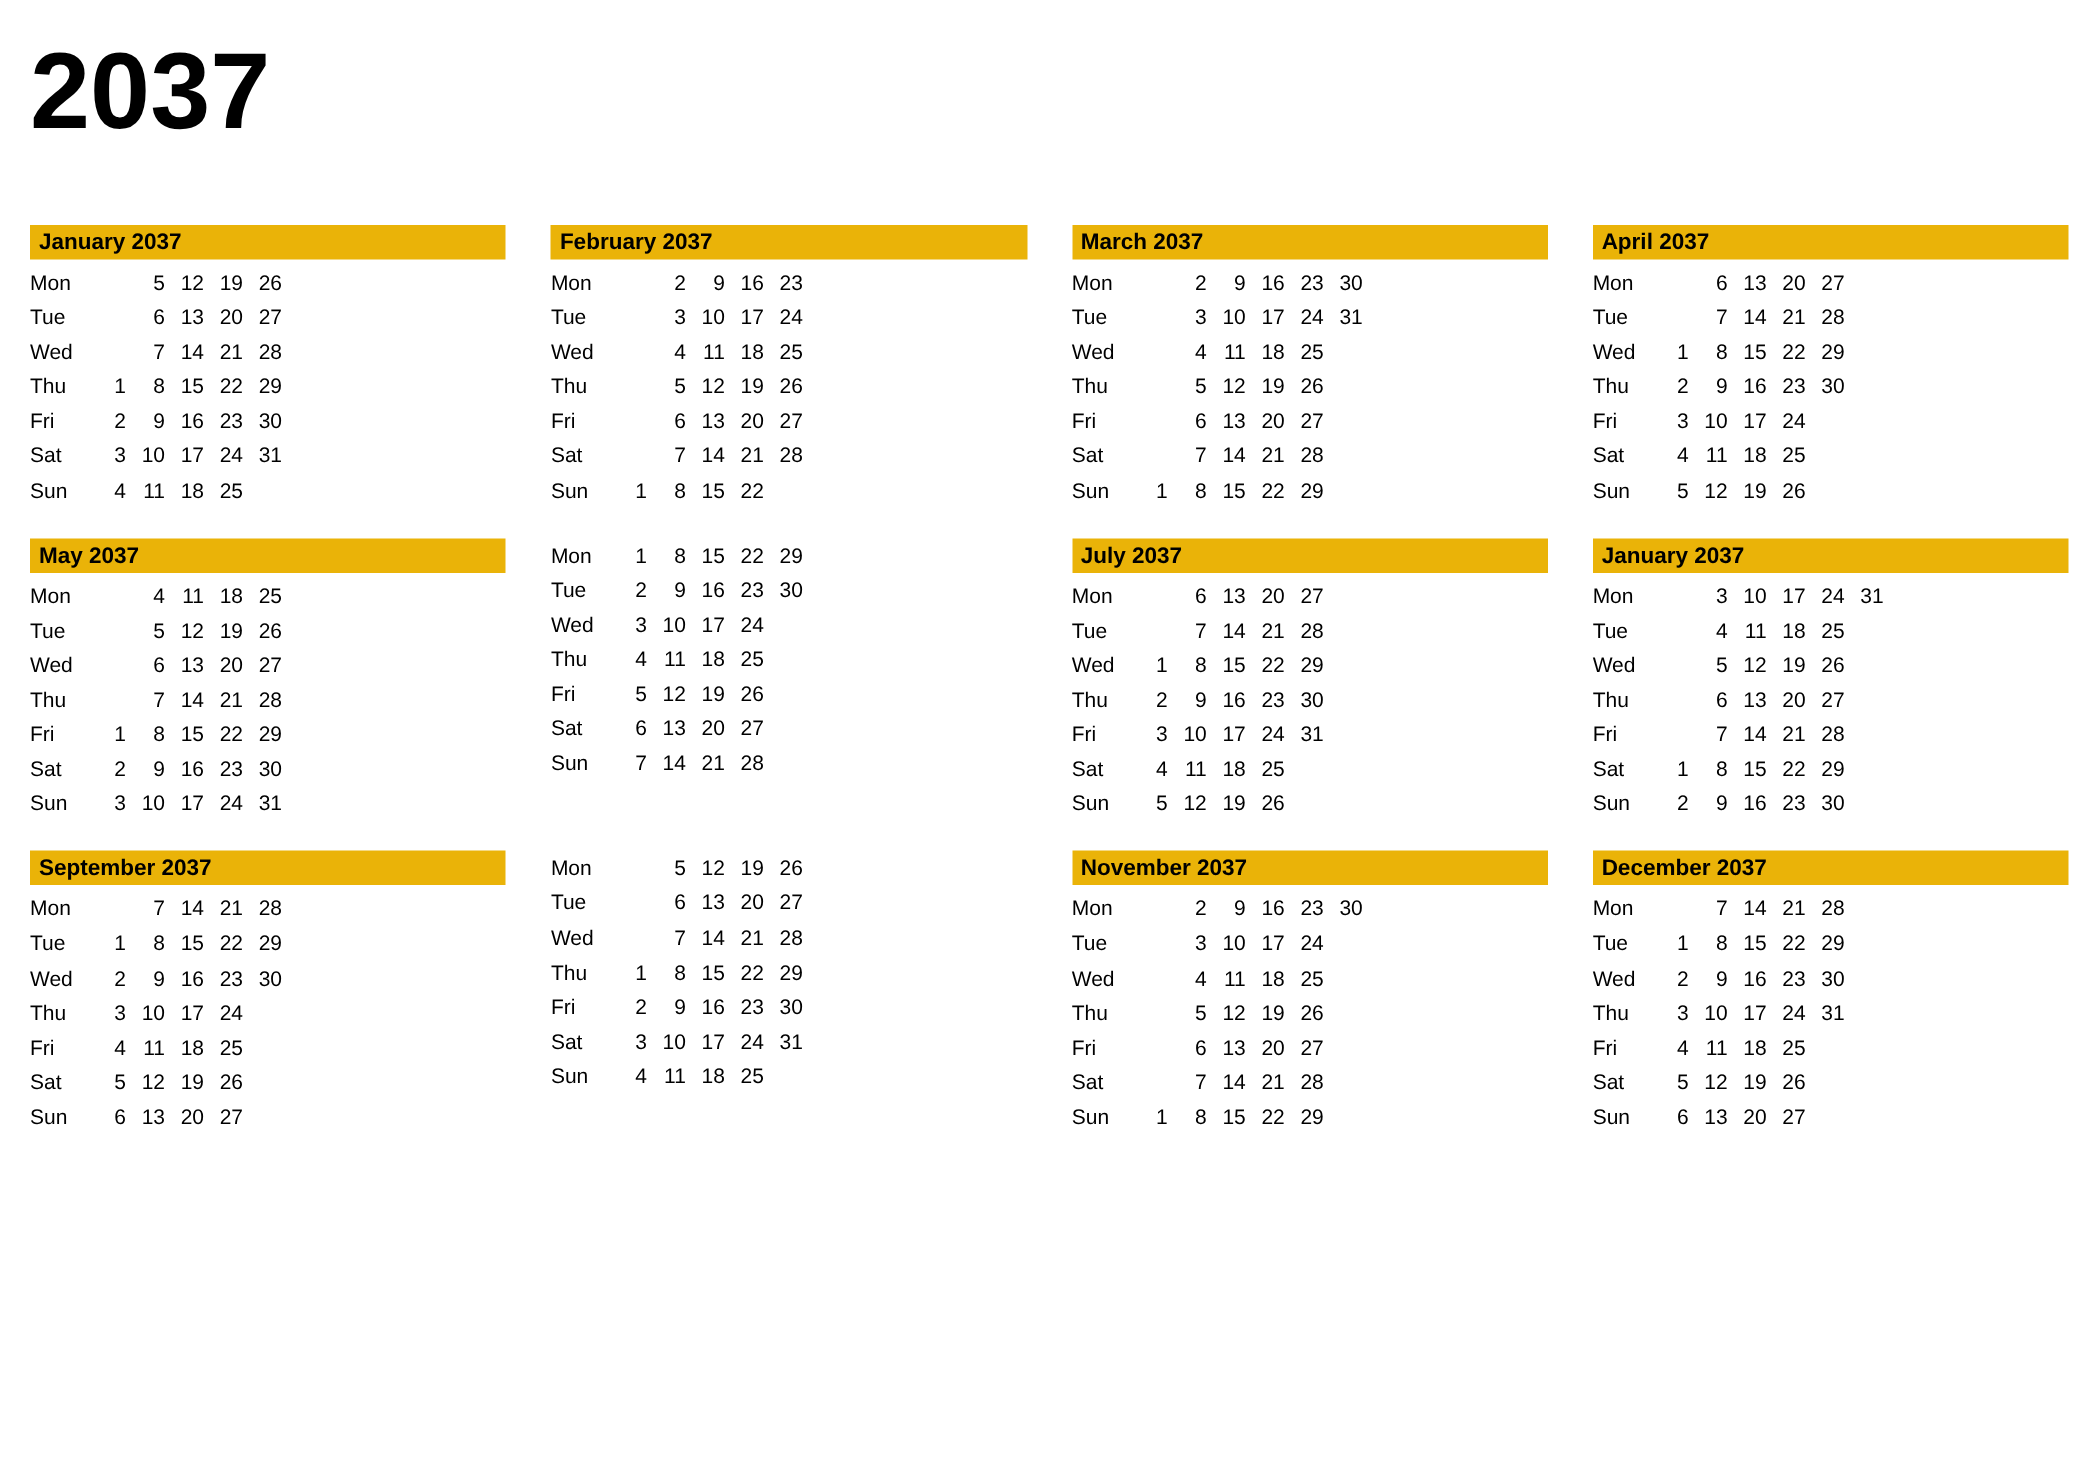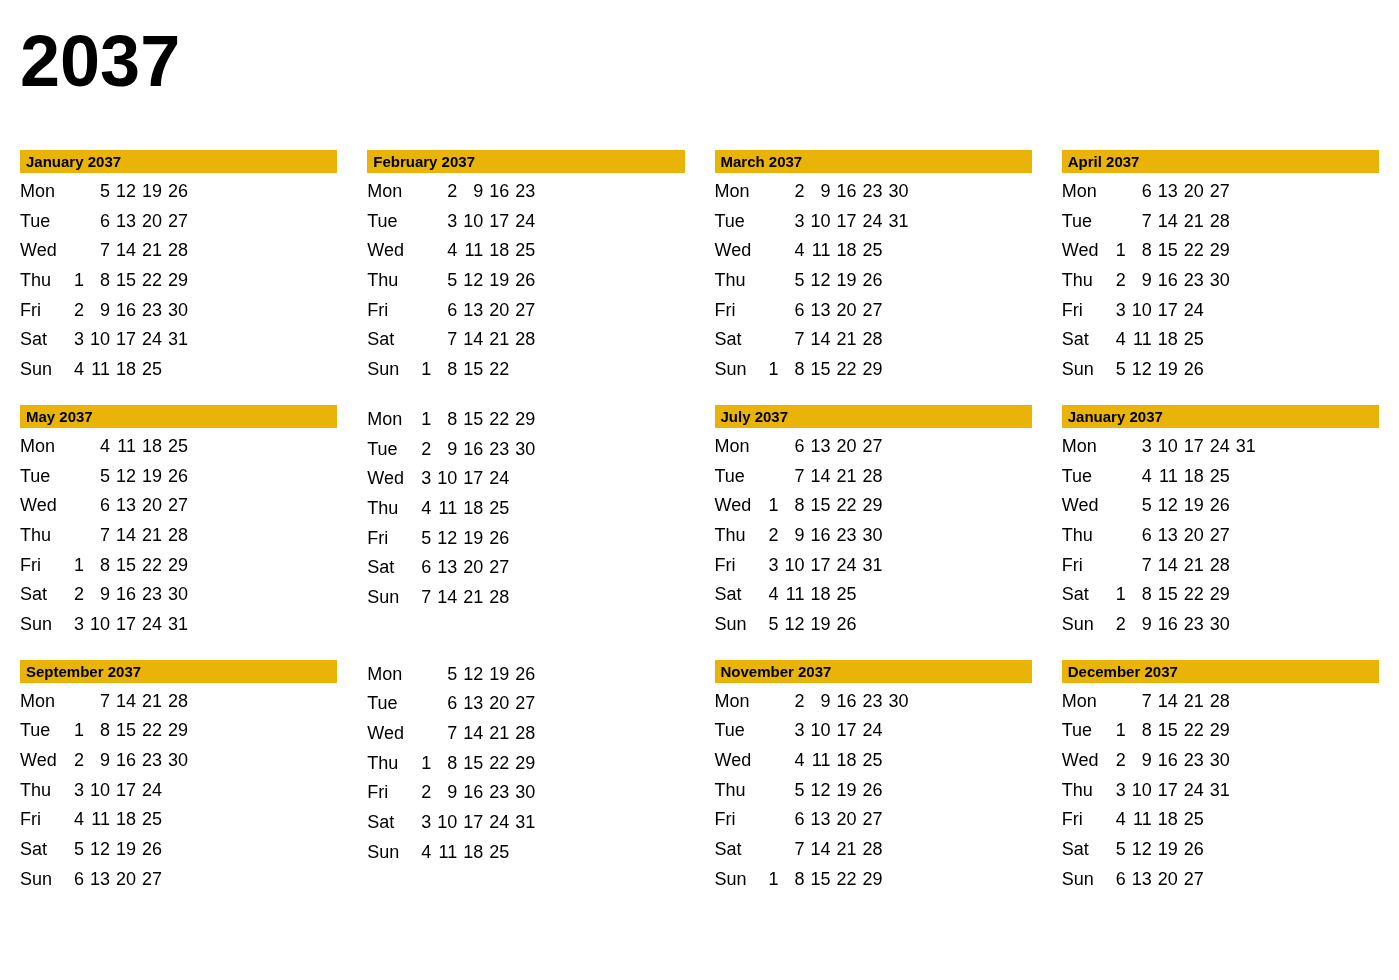--- a/index.html
+++ b/index.html
@@ -26,21 +26,21 @@
     }
     .month-header {
       background: #eab308;
       color: black;
       font-weight: bold;
       font-size: 15px;
       padding: 3px 6px;
       margin-bottom: 4px;
     }
     .month-body {
-      font-size: 18px;
+      font-size: 14px;
     }
     .day-row {
       display: flex;
       gap: 0;
       line-height: 1.65;
     }
     .day-name {
       width: 38px;
       font-weight: normal;
     }

